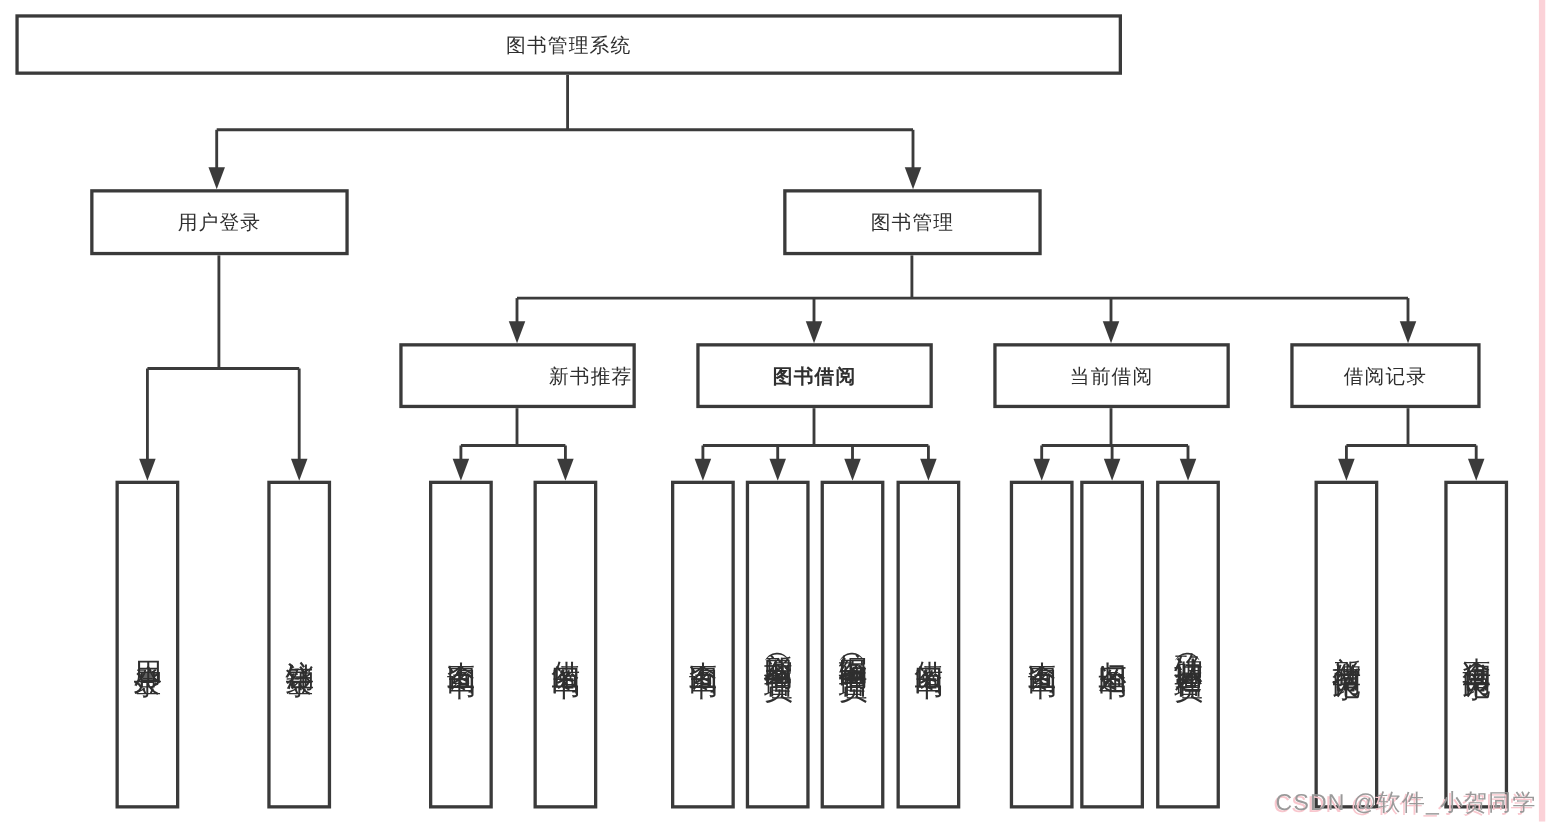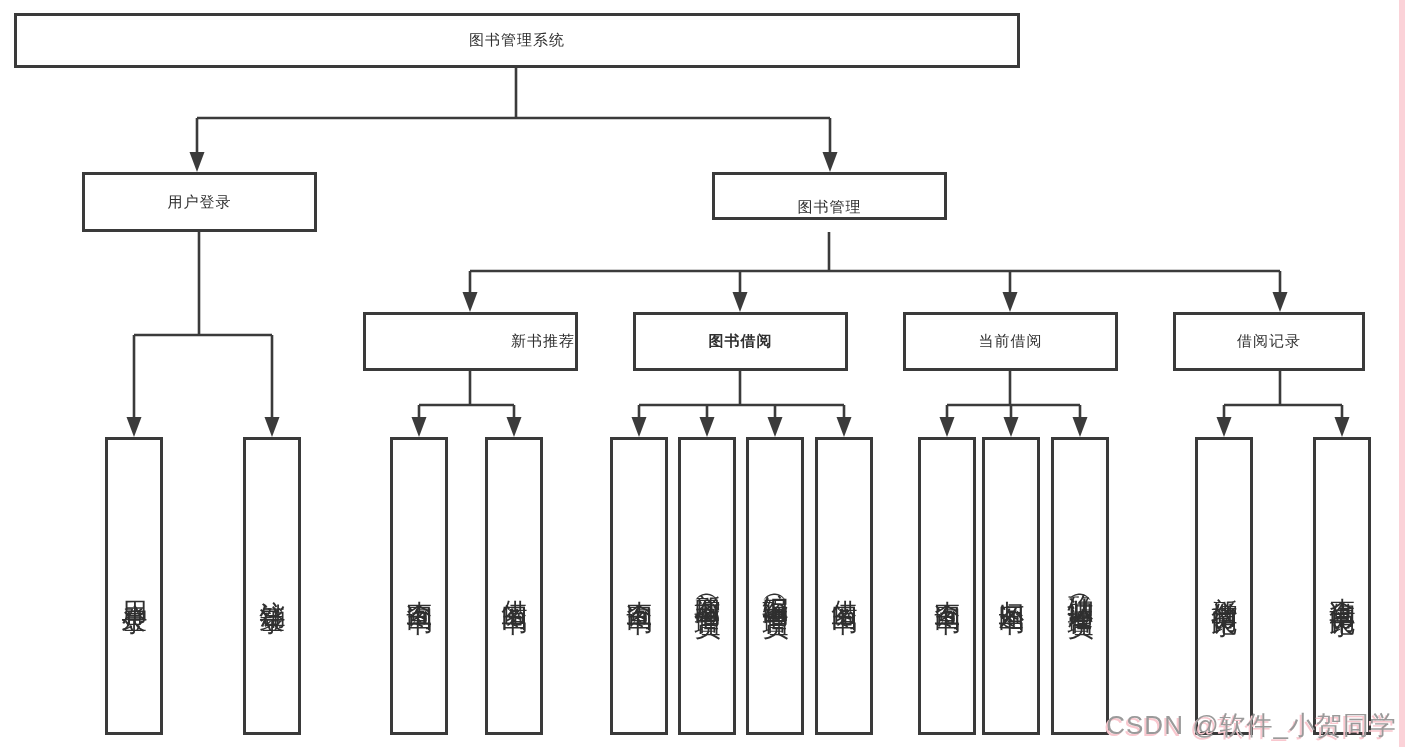--- a/index.html
+++ b/index.html
@@ -29,21 +29,21 @@
     box-sizing: border-box;
     background: #ffffff;
     border: 3px solid #3a3a3a;
     display: flex;
     align-items: center;
     justify-content: center;
     z-index: 2;
     color: #2f2f2f;
   }
   .hbox .lbl {
-    font-size: 15px;
+    font-size: 18px;
     letter-spacing: 1px;
     white-space: nowrap;
     color: #2f2f2f;
   }
   .vbox .lbl {
     writing-mode: vertical-rl;
     text-orientation: mixed;
     font-size: 26px;
     line-height: 1.15;
     letter-spacing: 3px;
@@ -56,21 +56,21 @@
     top: 0;
     width: 6px;
     height: 747px;
     background: #fbd2d8;
     z-index: 3;
   }
   #watermark {
     position: absolute;
     right: 8px;
     bottom: 4px;
-    font-size: 26px;
+    font-size: 21px;
     color: #9a9a9a;
     letter-spacing: 1px;
     text-shadow: -2px 2px 0 #f9c7ce;
     z-index: 4;
     white-space: nowrap;
   }
 </style>
 </head>
 <body>
 
@@ -130,33 +130,33 @@
       <path d="M1334.5,417 L1349.5,417 L1342,437 Z" fill="#3b3b3b"></path>
     </svg>
   <div id="pink-edge"></div>
   <div id="watermark">CSDN @软件_小贺同学</div>
 <div class="node hbox" style="left: 14px; top: 13px; width: 1006px; height: 55px;">
       <span class="lbl">图书管理系统</span>
     </div>
     <div class="node hbox" style="left: 82px; top: 172px; width: 235px; height: 60px;">
       <span class="lbl">用户登录</span>
     </div>
-    <div class="node hbox" style="left: 712px; top: 172px; width: 235px; height: 48px; align-items: flex-end;">
+    <div class="node hbox" style="left: 712px; top: 172px; width: 235px; height: 60px;">
       <span class="lbl">图书管理</span>
     </div>
     <div class="node hbox" style="left: 363px; top: 312px; width: 215px; height: 59px; justify-content: flex-end;">
       <span class="lbl">新书推荐</span>
     </div>
     <div class="node hbox" style="left: 633px; top: 312px; width: 215px; height: 59px; font-weight: bold;">
       <span class="lbl">图书借阅</span>
     </div>
     <div class="node hbox" style="left: 903px; top: 312px; width: 215px; height: 59px;">
       <span class="lbl">当前借阅</span>
     </div>
-    <div class="node hbox" style="left: 1173px; top: 312px; width: 192px; height: 59px;">
+    <div class="node hbox" style="left: 1173px; top: 312px; width: 173px; height: 59px;">
       <span class="lbl">借阅记录</span>
     </div>
     <div class="node vbox" style="left: 105px; top: 437px; width: 58px; height: 298px;">
       <span class="lbl">用户登录</span>
     </div>
     <div class="node vbox" style="left: 243px; top: 437px; width: 58px; height: 298px;">
       <span class="lbl">注销登录</span>
     </div>
     <div class="node vbox" style="left: 390px; top: 437px; width: 58px; height: 298px;">
       <span class="lbl">查询图书</span>

